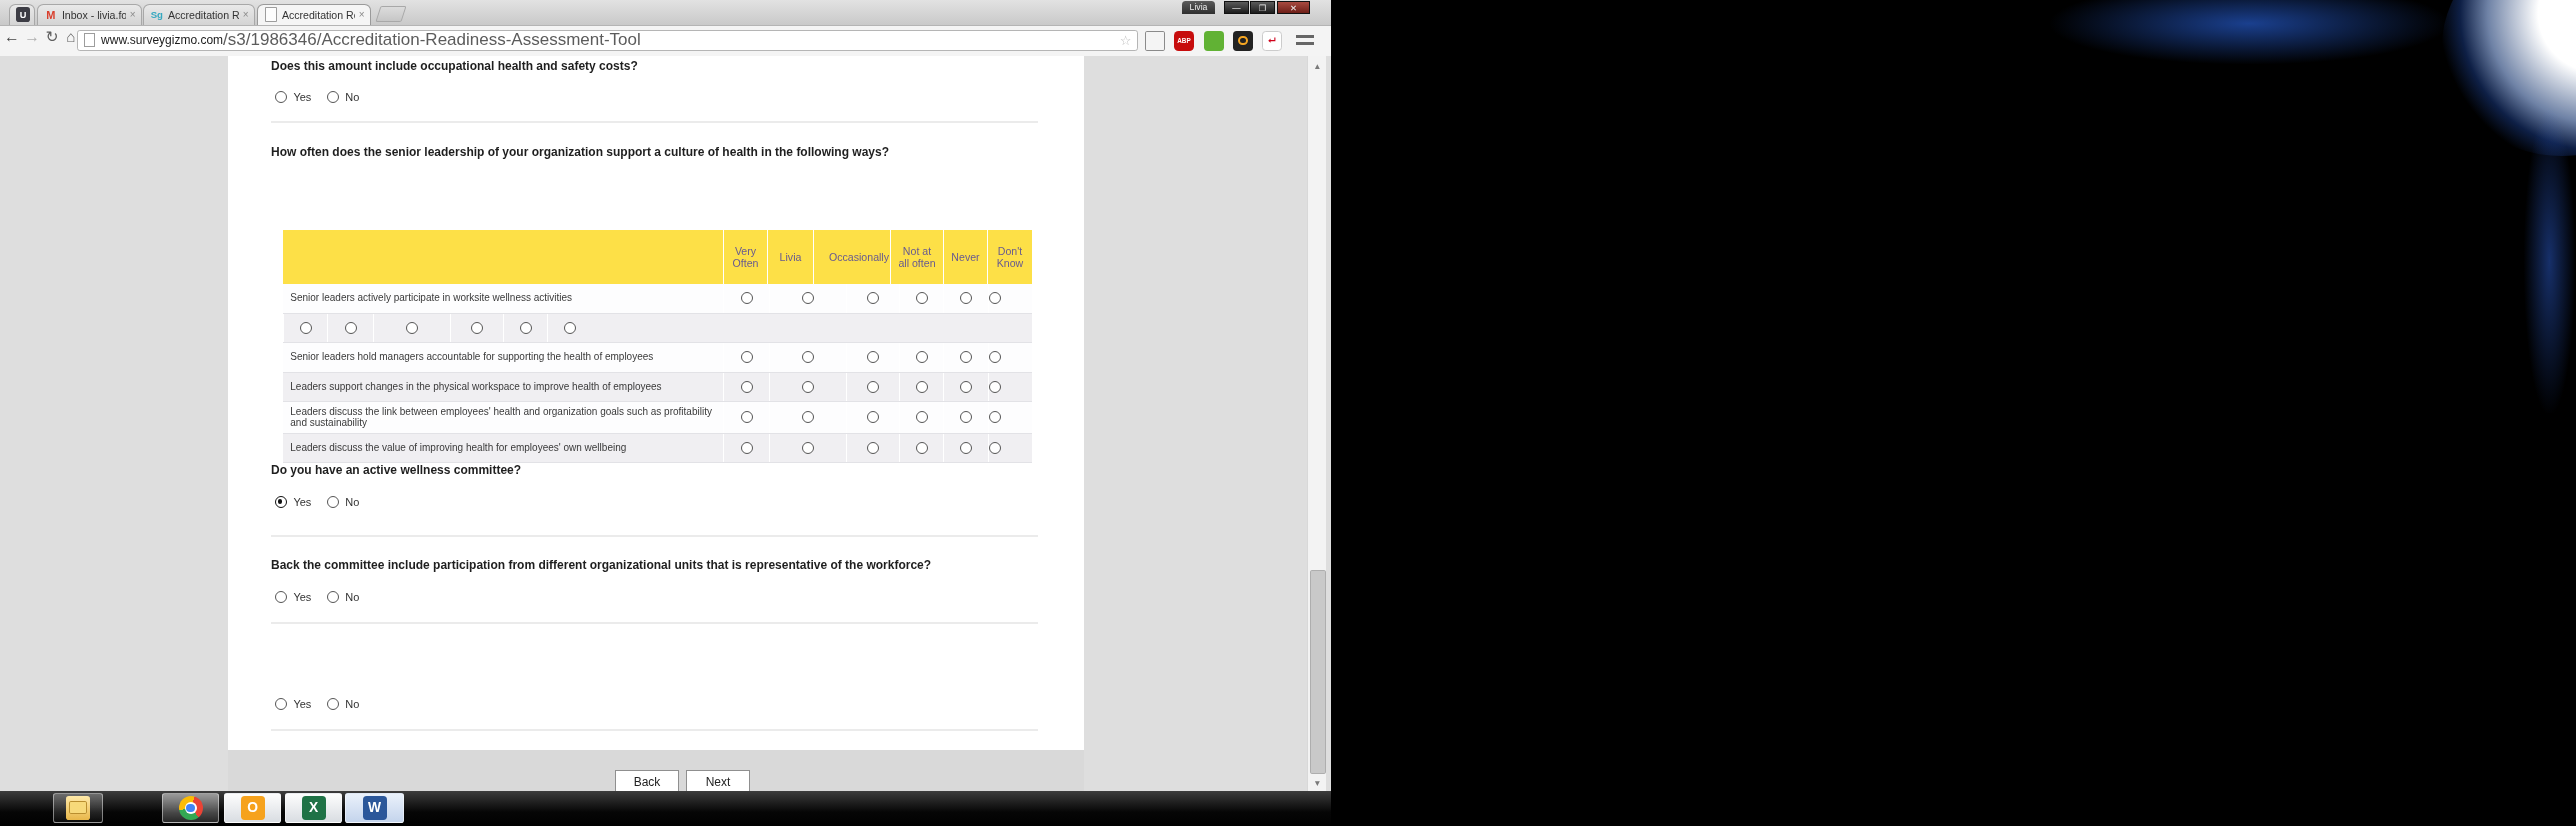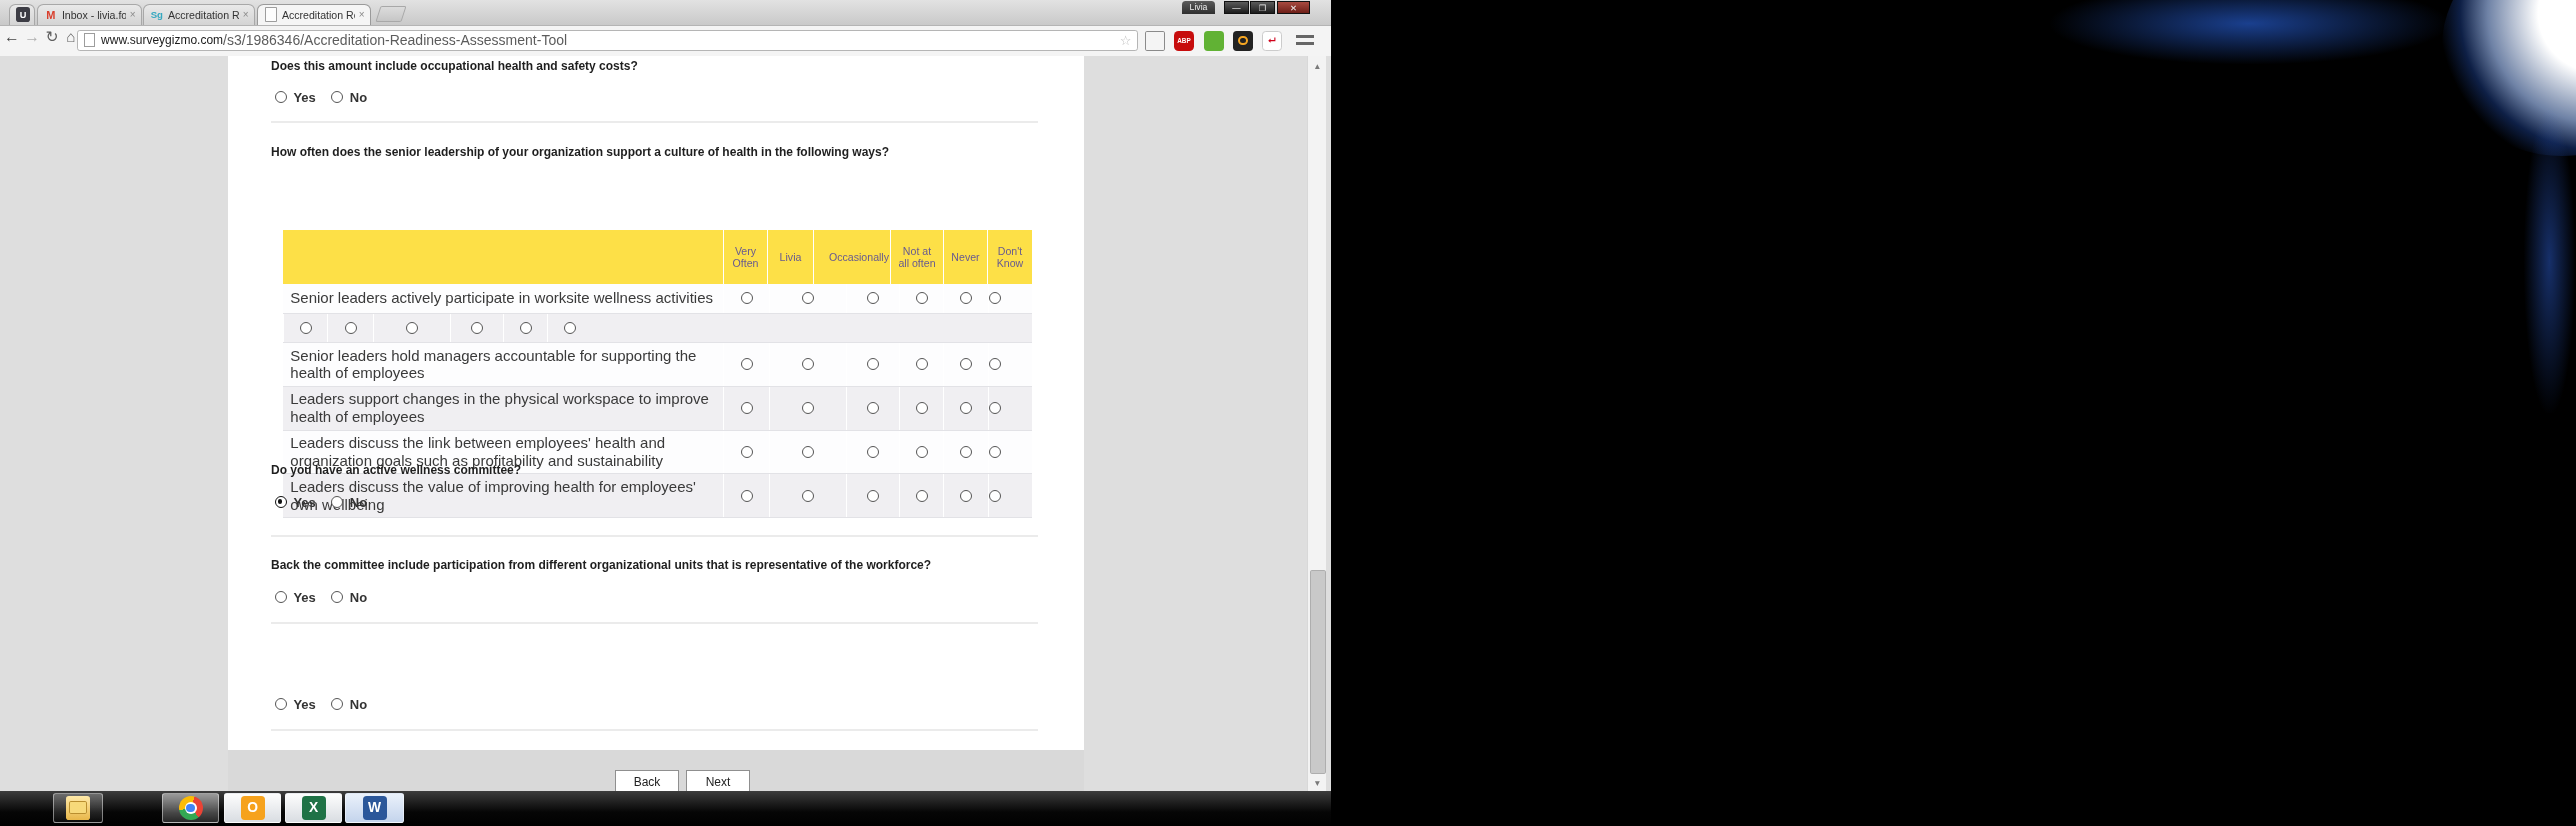--- a/index.html
+++ b/index.html
@@ -27,53 +27,53 @@
     border-radius:3.7px 3.7px 0 0;color:#eee;font-size:8.7px;text-align:center;line-height:13px;}
   .capbtn{top:0.9px;height:13px;background:linear-gradient(#5a5a5a,#1c1c1c);border:0.9px solid #111;
     color:#eee;font-size:8.3px;text-align:center;line-height:12px;box-sizing:border-box;}
   #cap-close{background:linear-gradient(#a84a40,#6e1f18);}
   #toolbar{left:0;top:26px;width:1331px;height:30px;background:#f4f4f4;border-bottom:0.9px solid #c6c6c6;}
   .navic{top:1.8px;font-size:15.6px;color:#5f5f5f;width:20px;text-align:center;}
   #urlbar{left:77px;top:3.7px;width:1061px;height:21px;background:#fff;border:0.9px solid #b5b5b5;
     border-radius:2.8px;box-sizing:border-box;display:flex;align-items:center;padding:0 5.5px;}
   #urlbar .upage{width:9.2px;height:12px;border:0.9px solid #9d9d9d;background:#fff;flex:none;margin-right:6.4px;}
   #urlbar .udomain{font-size:12px;color:#1b1b1b;white-space:nowrap;}
-  #urlbar .upath{font-size:14px;color:#5c5c5c;white-space:nowrap;flex:1;}
+  #urlbar .upath{font-size:17px;color:#5c5c5c;white-space:nowrap;flex:1;}
   #urlbar .ustar{font-size:13px;color:#bcbcbc;flex:none;}
   .ext{top:4.6px;width:20px;height:20px;border-radius:3.7px;display:flex;align-items:center;justify-content:center;
     font-size:6.4px;color:#fff;font-weight:bold;box-sizing:border-box;}
   
   #page{left:0;top:56px;width:1331px;height:735px;background:#dedede;overflow:hidden;}
   #card{left:228px;top:0;width:856px;height:735px;background:#fff;}
   .q{font-size:12px;font-weight:bold;color:#1f1f1f;white-space:nowrap;}
   .q.wrap{white-space:normal;line-height:1.35;}
   .yn{display:flex;align-items:center;height:16.5px;}
   .radio{width:12px;height:12px;border:0.9px solid #555;border-radius:50%;background:#fff;
     box-sizing:border-box;position:relative;flex:none;}
   .radio.checked{border:1.8px solid #111;}
   .radio.checked::after{content:"";position:absolute;left:1.8px;top:1.8px;width:4.6px;height:4.6px;
     border-radius:50%;background:#111;}
-  .rlabel{font-size:13px;color:#333;margin-left:6.4px;font-weight:bold;}
+  .rlabel{font-size:11px;color:#333;margin-left:6.4px;}
   .gap{width:15.6px;flex:none;}
   .hr{height:1.8px;background:#ebebeb;}
   
   #mtable{left:283px;top:174px;width:749px;}
   #mhead{display:flex;height:54px;background:#fde047;}
   #mhead span{display:flex;align-items:center;justify-content:center;text-align:center;
     font-size:10.6px;color:#675a90;box-sizing:border-box;line-height:1.15;}
   #mhead span:nth-child(1){width:440px;}
   #mhead span:nth-child(2){width:44px;border-left:0.9px solid #fff;}
   #mhead span:nth-child(3){width:46px;border-left:0.9px solid #fff;}
   #mhead span:nth-child(4){width:77px;border-left:0.9px solid #fff;padding-left:14px;}
   #mhead span:nth-child(5){width:53px;border-left:0.9px solid #fff;padding:0 5.5px;}
   #mhead span:nth-child(6){width:44px;border-left:0.9px solid #fff;}
   #mhead span:nth-child(7){width:45px;border-left:0.9px solid #fff;}
   .mrow{display:flex;align-items:center;min-height:28.5px;border-bottom:0.9px solid #e2e2e6;background:#fdfdfe;}
   #mrows .mrow:nth-child(even){background:#f0eff2;}
-  .mlabel{width:440px;box-sizing:border-box;padding:3.7px 9.2px 3.7px 7.3px;font-size:15px;color:#3a3a3a;line-height:1.18;}
+  .mlabel{width:440px;box-sizing:border-box;padding:3.7px 9.2px 3.7px 7.3px;font-size:10px;color:#3a3a3a;line-height:1.18;}
   .mcell{display:flex;align-items:center;justify-content:center;box-sizing:border-box;
     border-left:0.9px solid #fff;align-self:stretch;}
   .mrow .mcell:nth-of-type(1){width:44px;}
   .mrow .mcell:nth-of-type(2){width:46px;}
   .mrow .mcell:nth-of-type(3){width:77px;}
   .mrow .mcell:nth-of-type(4){width:53px;}
   .mrow .mcell:nth-of-type(5){width:44px;}
   .mrow .mcell:nth-of-type(6){width:45px;}
   #footer-band{left:228px;top:750px;width:856px;height:41px;background:#d9d9d9;}
   .survey-btn{width:64px;height:24px;background:#fff;border:0.9px solid #8f8f8f;font-size:12px;

